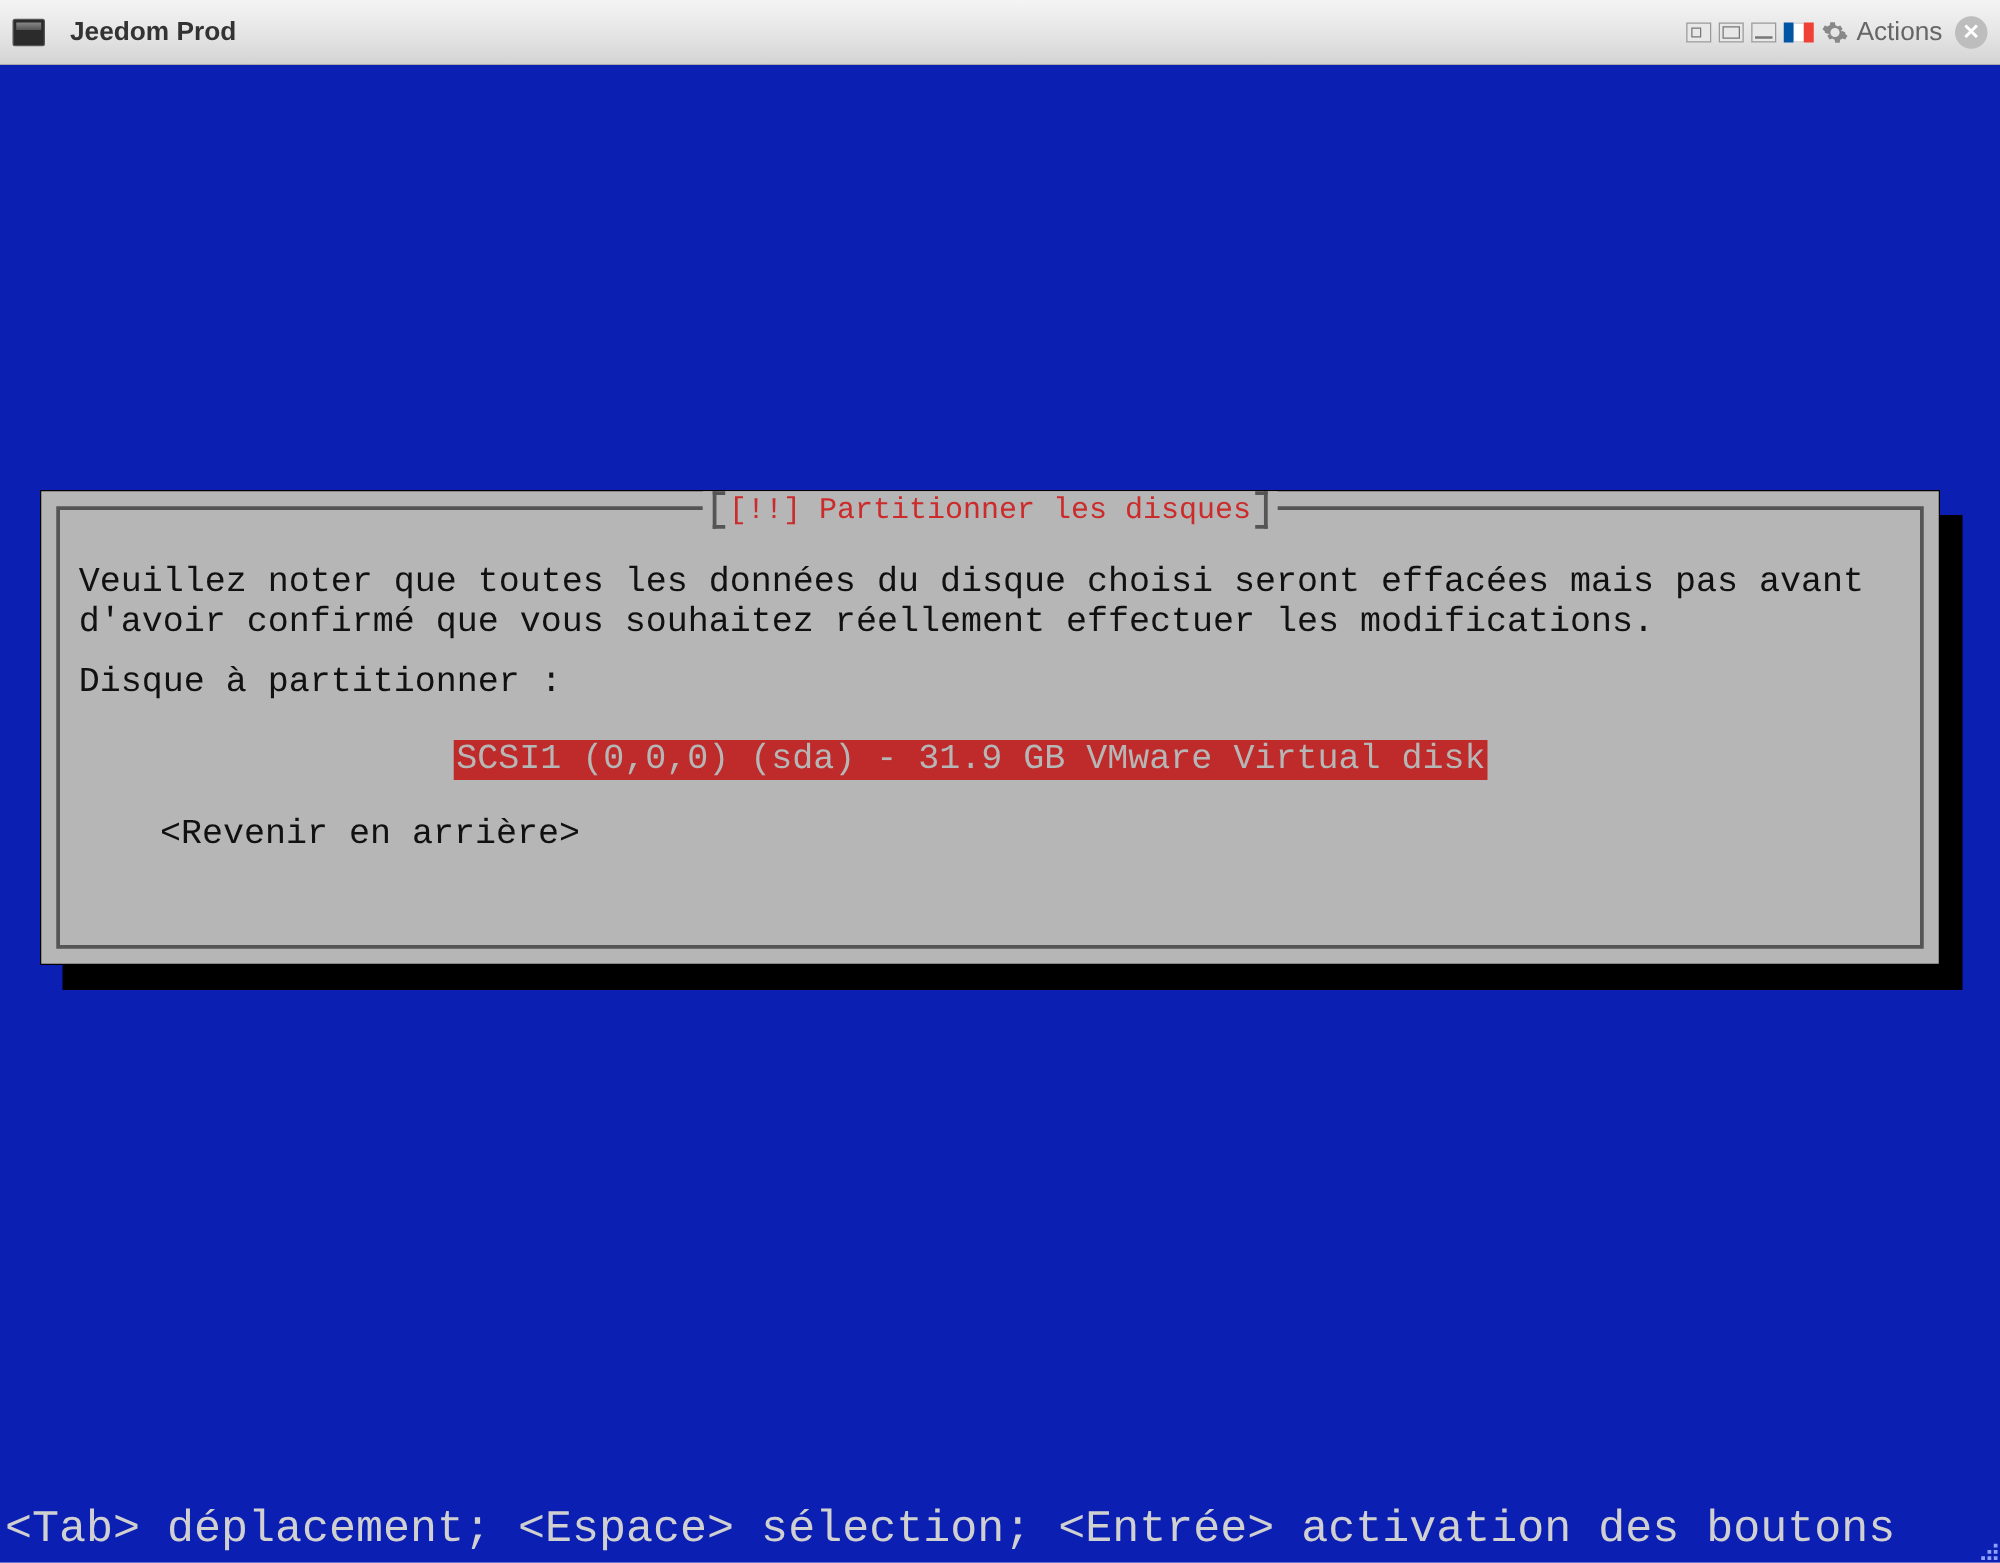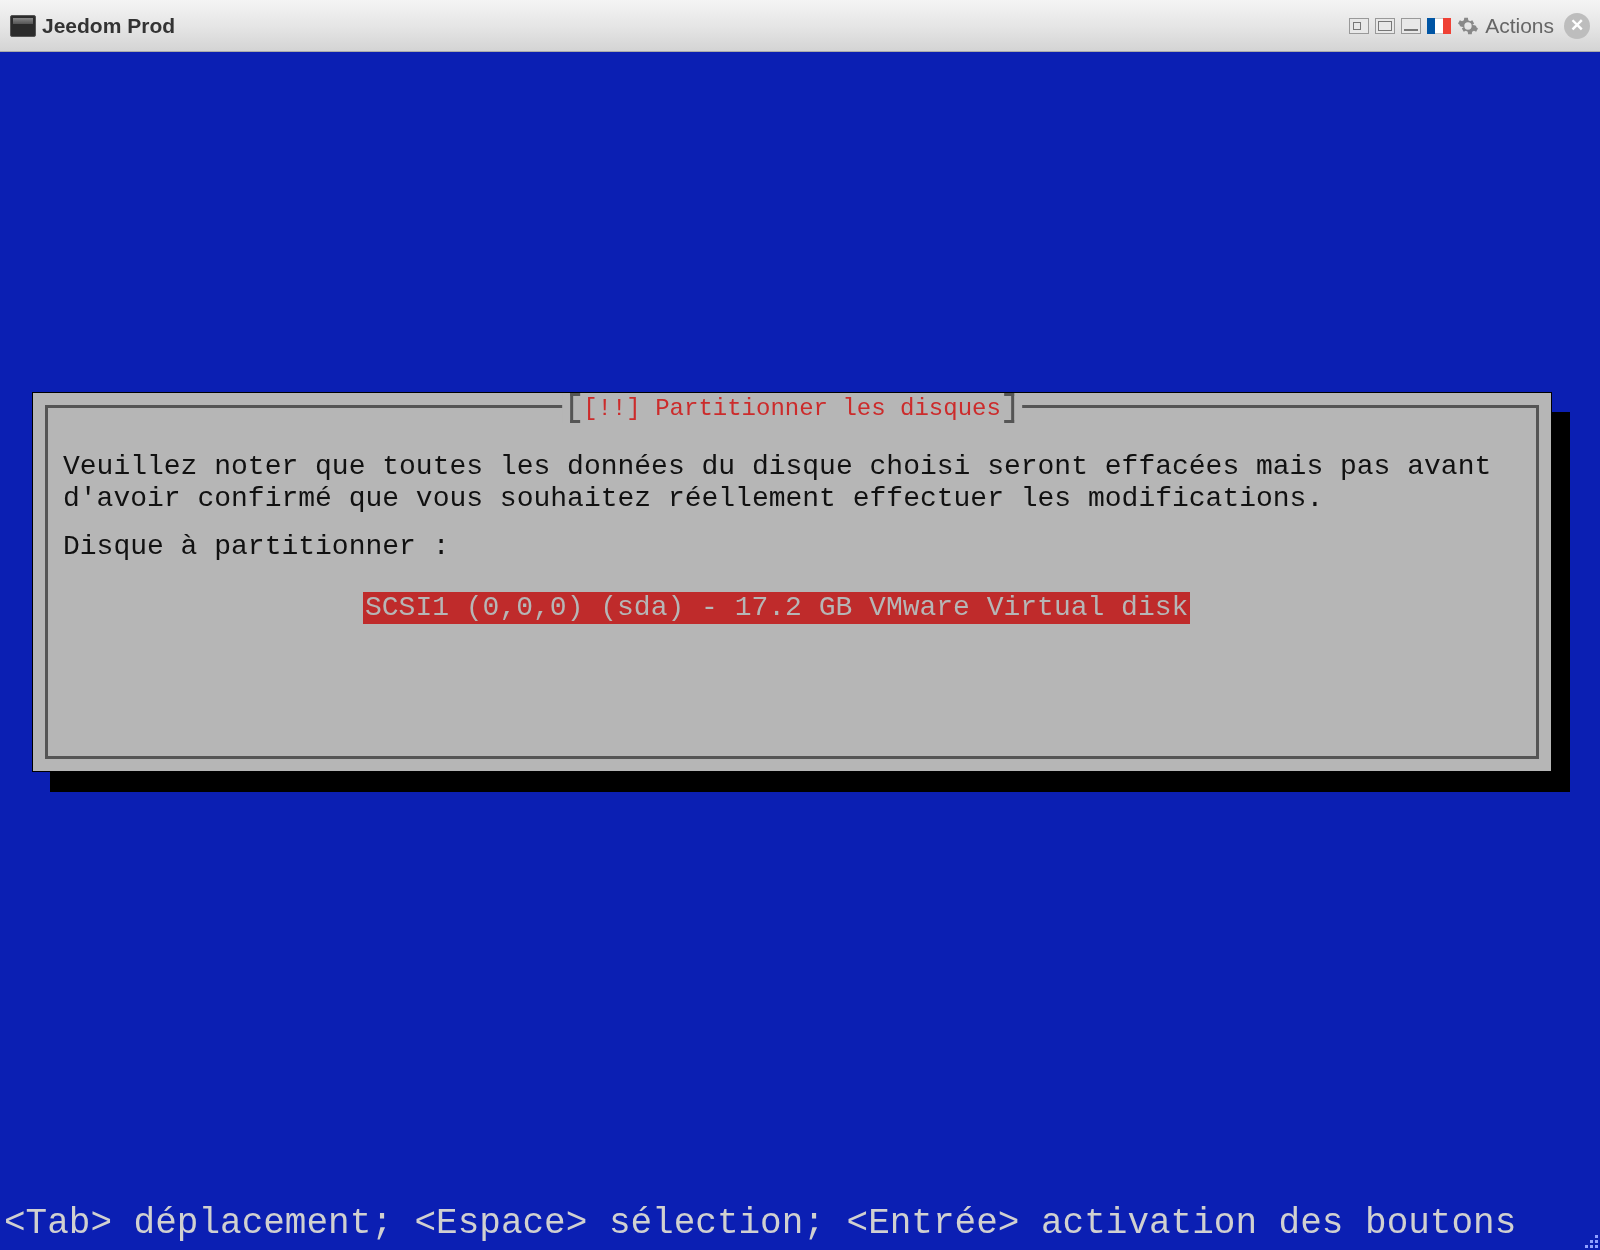--- a/index.html
+++ b/index.html
@@ -20,21 +20,21 @@
       display: flex;
       flex-direction: column;
     }
     .titlebar {
       height: 52px;
       background: linear-gradient(to bottom, #f4f4f4 0%, #e6e6e6 50%, #d4d4d4 100%);
       border-bottom: 1px solid #aaa;
       display: flex;
       align-items: center;
       padding: 0 10px;
-      gap: 6px;
+      gap: 20px;
     }
     .app-icon {
       width: 26px;
       height: 22px;
       background: #2b2b2b;
       border: 1px solid #555;
       position: relative;
       border-radius: 2px;
     }
     .app-icon::before {
@@ -261,22 +261,23 @@
       <div class="dialog-title-wrap">
         <div class="title-bracket left"></div>
         <div class="dialog-title">[!!] Partitionner les disques</div>
         <div class="title-bracket right"></div>
       </div>
 
       <div class="dialog-body">
         <div class="dialog-text">Veuillez noter que toutes les données du disque choisi seront effacées mais pas avant d'avoir confirmé que vous souhaitez réellement effectuer les modifications.</div>
         <div class="disk-prompt">Disque à partitionner :</div>
         <div>
-          <span class="disk-option">SCSI1 (0,0,0) (sda) - 17.2 GB VMware Virtual disk</span>
+          <span class="disk-option">SCSI1 (0,0,0) (sda) - 31.9 GB VMware Virtual disk</span>
         </div>
+        <div class="back-button">&lt;Revenir en arrière&gt;</div>
       </div>
     </div>
 
     <div class="footer-help">&lt;Tab&gt; déplacement; &lt;Espace&gt; sélection; &lt;Entrée&gt; activation des boutons</div>
 
     <div class="resize-grip">
       <span style="right:0;bottom:0"></span>
       <span style="right:5px;bottom:0"></span>
       <span style="right:10px;bottom:0"></span>
       <span style="right:0;bottom:5px"></span>

